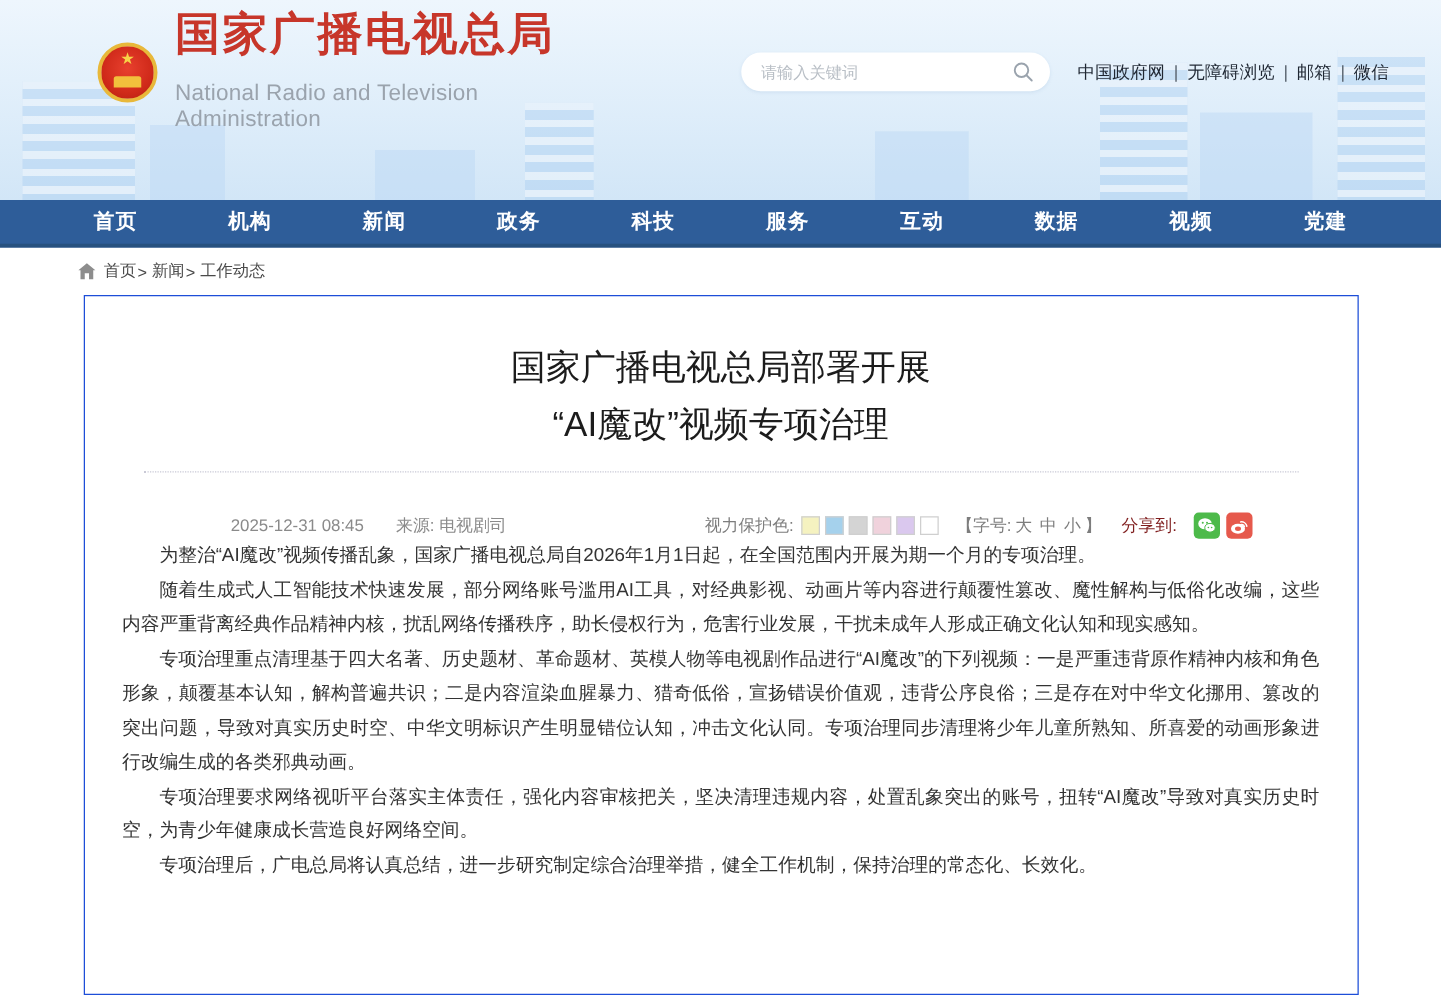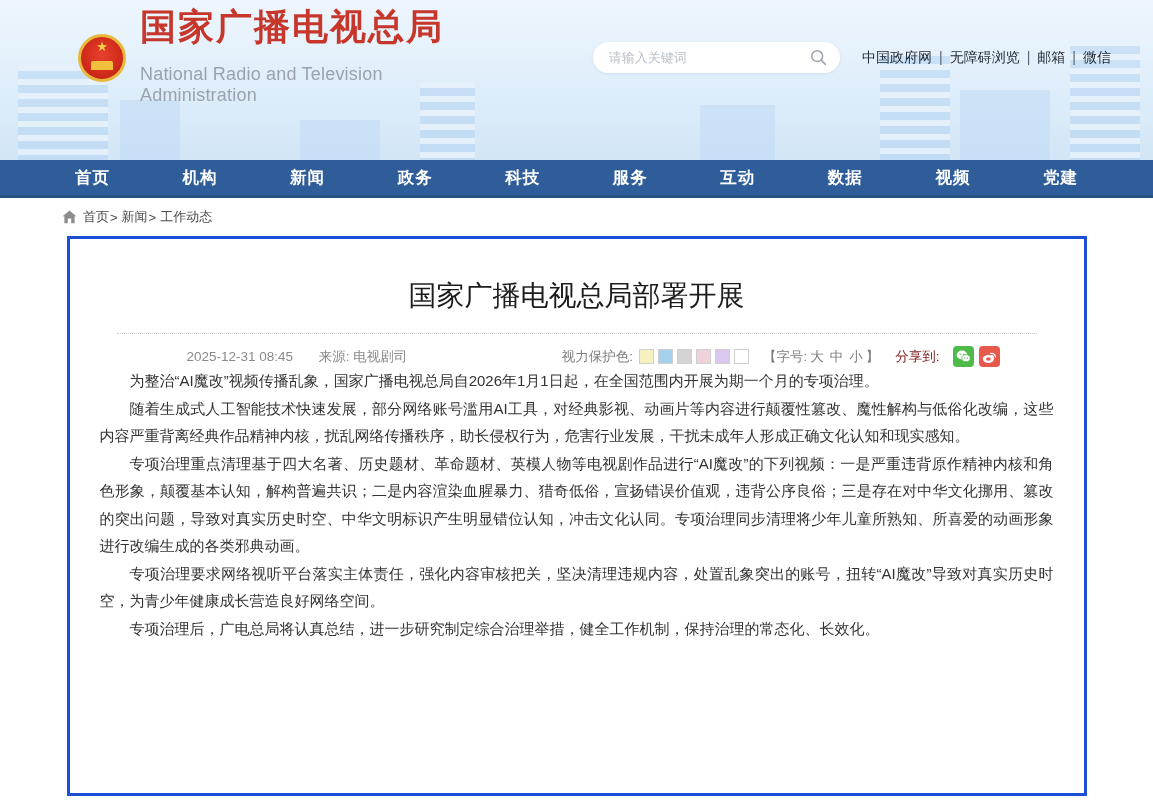--- a/index.html
+++ b/index.html
@@ -77,28 +77,28 @@
   .breadcrumb {
     display: flex; align-items: center; padding: 10px 0 8px 62px;
     font-size: 13px; color: #4a4a4a; background: #ffffff;
   }
   .home-icon { margin-right: 6px; display: flex; align-items: center; }
   .crumb { cursor: pointer; }
   .crumb-sep { margin: 0 4px 0 1px; color: #4a4a4a; }
 
   
   .article-card {
-    width: 1020px; margin: 2px auto 0; border: 3px solid #1d4ed8;
+    width: 1020px; margin: 2px auto 0; border: 1px solid #1d4ed8;
     background: #ffffff; min-height: 560px; padding: 34px 29px 40px;
   }
   .article-title { text-align: center; color: #1c1c1c; font-size: 28px; font-weight: 500; line-height: 46px; }
   .title-divider { border-bottom: 1px dotted #c9c9d6; margin: 14px 18px 0; }
 
   .meta-row {
-    display: flex; align-items: center; margin-top: 12px; font-size: 13.5px; color: #8a8a8a;
+    display: flex; align-items: center; margin-top: 32px; font-size: 13.5px; color: #8a8a8a;
     padding: 0 55px 0 88px;
   }
   .meta-left { white-space: nowrap; }
   .meta-left .src { margin-left: 22px; }
   .meta-right { margin-left: auto; display: flex; align-items: center; white-space: nowrap; }
   .eye-label { color: #7d7d7d; }
   .swatches { display: flex; margin: 0 10px 0 6px; }
   .swatch {
     width: 15px; height: 15px; border: 1px solid #cfcfcf; margin-right: 4px; cursor: pointer;
   }
@@ -183,20 +183,21 @@
   <span class="crumb">首页</span>
     <span class="crumb-sep">&gt;</span>
   <span class="crumb">新闻</span>
     <span class="crumb-sep">&gt;</span>
   <span class="crumb">工作动态</span>
 </div>
 
 <main class="article-card">
   <h1 class="article-title">
     <span>国家广播电视总局部署开展</span><br>
+    <span>“AI魔改”视频专项治理</span>
   </h1>
   <div class="title-divider"></div>
 
   <div class="meta-row">
     <div class="meta-left">
       <span>2025-12-31 08:45</span>
       <span class="src">来源: 电视剧司</span>
     </div>
     <div class="meta-right">
       <span class="eye-label">视力保护色:</span>

